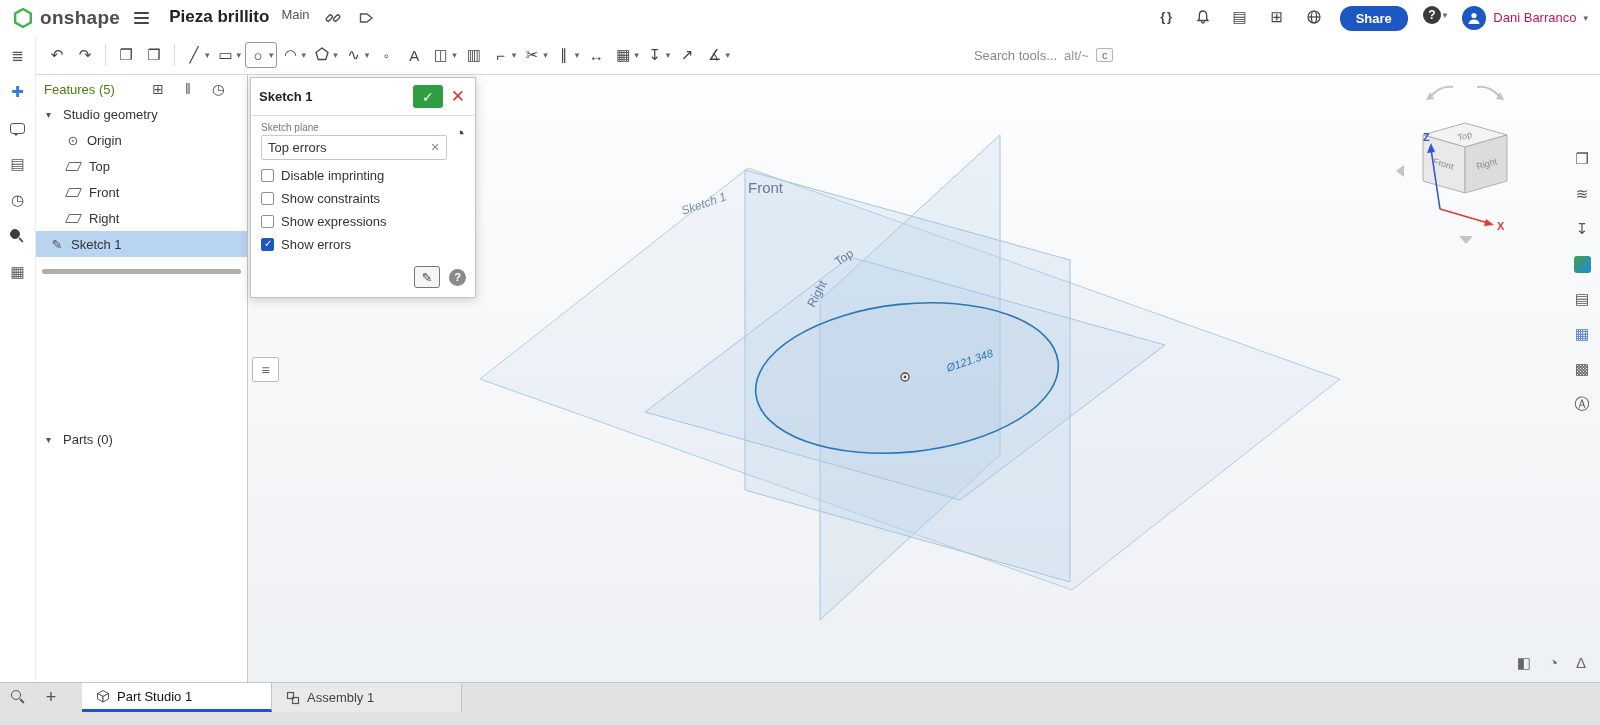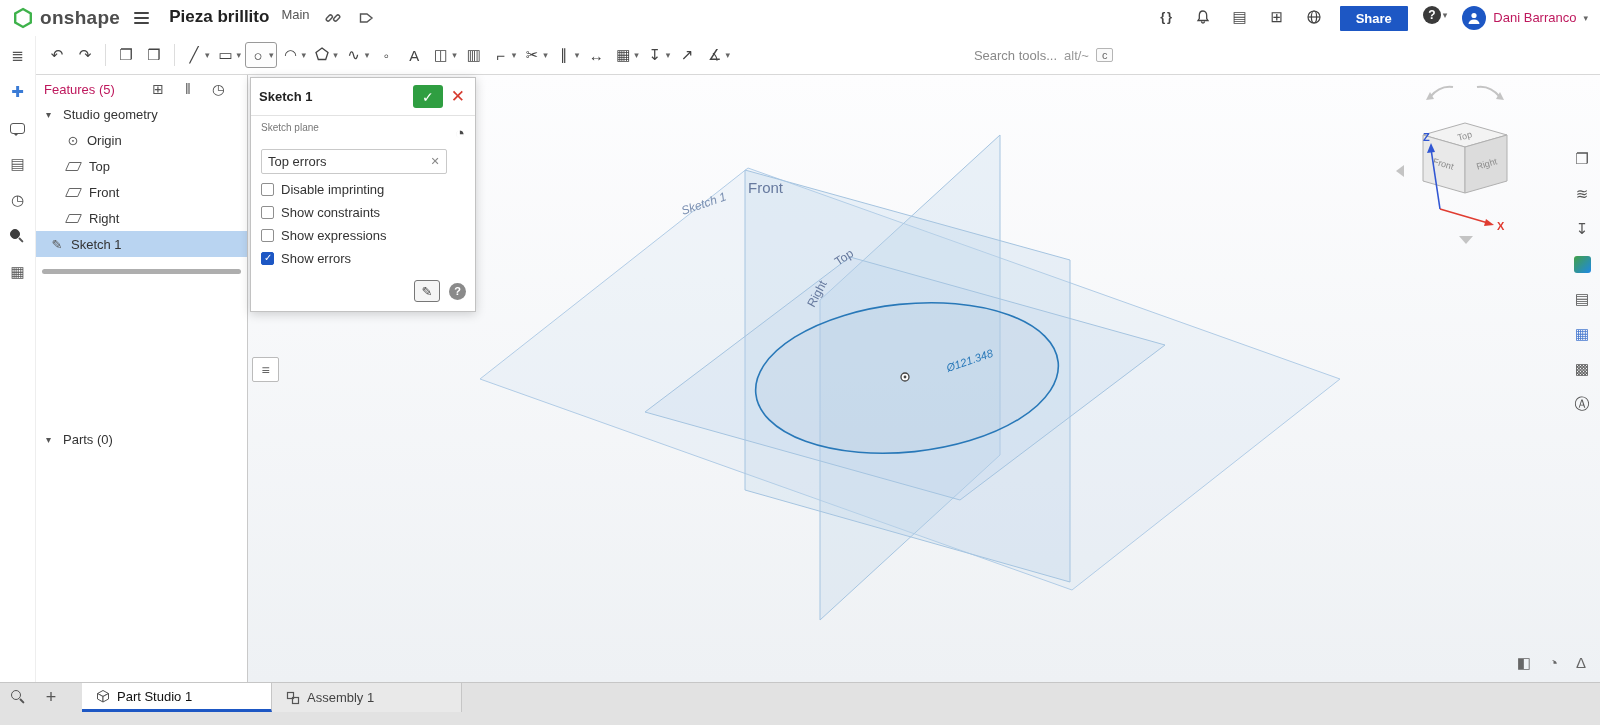--- a/index.html
+++ b/index.html
@@ -13,21 +13,21 @@
   .h-left{gap:12px}
   .logo{display:flex;align-items:center;gap:6px;cursor:pointer}
   .logo-word{font-size:19px;font-weight:700;color:#4d4d4d;letter-spacing:.3px}
   .burger{display:inline-block;padding:2px}
   .burger i{display:block;width:15px;height:2px;background:#444;margin:3px 0;border-radius:1px}
   .doc-title{font-size:17px;font-weight:700;color:#222;margin-left:6px}
   .branch{color:#555;font-size:13px}
   .h-ico{color:#444;font-size:15px;display:inline-flex;align-items:center;justify-content:center;width:22px;height:22px}
   .h-right{gap:15px}
   .fs-ico{font-weight:700;font-size:13px;color:#444;letter-spacing:-1px}
-  .share-btn{background:var(--accent_blue,#1d57c4);color:#fff;font-size:13px;font-weight:600;border:none;border-radius:1px;height:25px;padding:0 16px;display:inline-flex;align-items:center;cursor:pointer}
+  .share-btn{background:var(--accent_blue,#1d57c4);color:#fff;font-size:13px;font-weight:600;border:none;border-radius:12px;height:25px;padding:0 16px;display:inline-flex;align-items:center;cursor:pointer}
   .help-wrap{display:flex;align-items:center;gap:2px}
   .help-dot{width:18px;height:18px;border-radius:50%;background:#3a3a3a;color:#fff;font-size:12px;font-weight:700;display:inline-flex;align-items:center;justify-content:center}
   .chev{font-size:9px;color:#666}
   .user{display:flex;align-items:center;gap:7px}
   .avatar{width:24px;height:24px;border-radius:50%;background:var(--accent_blue,#1d57c4);display:inline-flex;align-items:center;justify-content:center}
   .user-name{font-size:13px;color:#be185d}
 
   
   .toolbar{position:absolute;left:36px;top:36px;right:0;height:39px;background:#fff;border-bottom:1px solid #d8d8d8;display:flex;align-items:center;padding:0 8px;gap:2px}
   .tool{width:26px;height:26px;display:inline-flex;align-items:center;justify-content:center;font-size:15px;color:#444;border-radius:3px;cursor:pointer}
@@ -50,21 +50,21 @@
   .mag::before{content:"";position:absolute;width:8px;height:8px;border:1.6px solid #555;border-radius:50%;left:0;top:0}
   .mag::after{content:"";position:absolute;width:6px;height:1.8px;background:#555;transform:rotate(45deg);left:8px;top:10px;border-radius:1px}
   .mag.dark::before{background:#3d3d3d;border-color:#3d3d3d}
 
   
   .fpanel{position:absolute;left:36px;top:75px;width:212px;bottom:43px;background:#fff;border-right:1px solid #c9c9c9}
   .filter-row{display:flex;align-items:center;gap:7px;padding:9px 10px 5px 12px}
   .filter-input{border:none;outline:none;flex:1;font-size:13px;color:#333;font-family:inherit}
   .filter-input::placeholder{font-style:italic;color:#999}
   .feat-head{display:flex;align-items:center;padding:6px 14px 4px 8px;gap:0}
-  .feat-label{flex:1;font-size:13px;color:#be185d}
+  .feat-label{flex:1;font-size:13px;color:#4d7c0f}
   .fh-ico{width:30px;text-align:center;font-size:14px;color:#555;cursor:pointer}
   .trow{display:flex;align-items:center;height:26px;padding-left:10px;gap:7px;cursor:pointer}
   .trow .tlabel{font-size:13px;color:#333}
   .trow.child{padding-left:30px}
   .trow.sketchrow{padding-left:14px}
   .trow.sel{background:var(--selection_blue,#b9d4f1)}
   .chev-t{font-size:10px;color:#555;width:10px}
   .o-ico{font-size:13px;color:#555;width:14px;text-align:center}
   .plane-ico{width:13px;height:9px;border:1.4px solid #666;transform:skewX(-24deg);border-radius:1px;margin:0 2px 0 1px}
   .rollback{height:5px;background:#aeaeae;border-radius:3px;margin:12px 6px 0 6px;cursor:row-resize}
@@ -104,21 +104,21 @@
 
   
   .dialog{position:absolute;left:250px;top:77px;width:226px;background:#fff;border:1px solid #c2c2c2;box-shadow:0 2px 10px rgba(0,0,0,.18);z-index:5}
   .dlg-head{display:flex;align-items:center;padding:7px 8px;border-bottom:1px solid #e2e2e2}
   .dlg-title{flex:1;font-size:13px;font-weight:700;color:#222}
   .dlg-check{width:30px;height:23px;background:var(--check_green,#2f9e41);color:#fff;border-radius:3px;display:inline-flex;align-items:center;justify-content:center;font-size:14px;font-weight:700;cursor:pointer;margin-right:6px}
   .dlg-close{color:var(--close_red,#d63b2f);font-size:17px;font-weight:700;cursor:pointer;padding:0 2px}
   .dlg-body{padding:6px 10px 4px}
   .plane-row{display:flex;align-items:flex-start;gap:8px}
   .plane-col{flex:1}
-  .plane-lbl{font-size:10px;color:#777;margin-bottom:16px}
+  .plane-lbl{font-size:10px;color:#777;margin-bottom:2px}
   .plane-field{border:1px solid #c9c9c9;border-radius:2px;height:25px;display:flex;align-items:center;padding:0 6px;background:#fff;cursor:pointer}
   .pf-val{flex:1;font-size:13px;color:#333}
   .pf-clear{font-size:11px;color:#888;cursor:pointer}
   .sel-sphere{font-size:17px;color:#4a4a4a;margin-top:2px;cursor:pointer}
   .cbrow{display:flex;align-items:center;gap:7px;margin:8px 0;cursor:pointer}
   .cb{width:13px;height:13px;border:1px solid #8f8f8f;border-radius:2px;background:#fff;position:relative;flex:none}
   .cb[data-checked="true"]{background:var(--accent_blue,#1d57c4);border-color:var(--accent_blue,#1d57c4)}
   .cb[data-checked="true"]::after{content:"✓";position:absolute;left:2px;top:-1px;color:#fff;font-size:10px;font-weight:700}
   .cblabel{font-size:13px;color:#333}
   .dlg-foot{display:flex;justify-content:flex-end;align-items:center;gap:9px;padding:2px 9px 9px}

